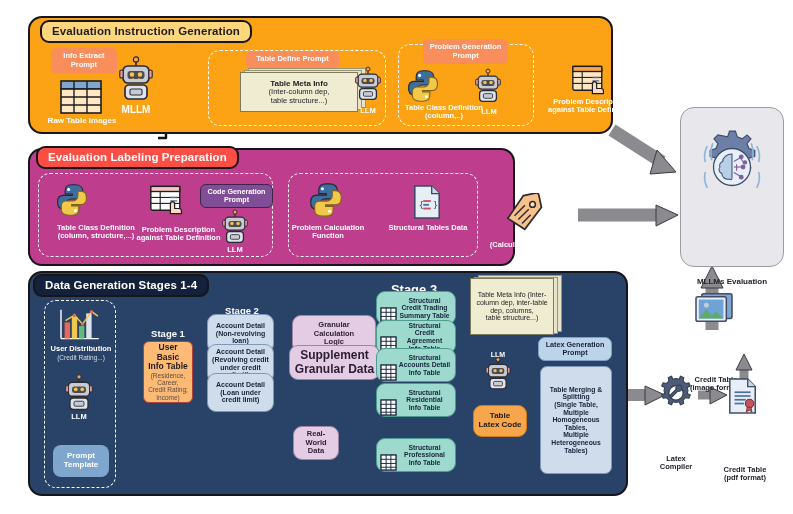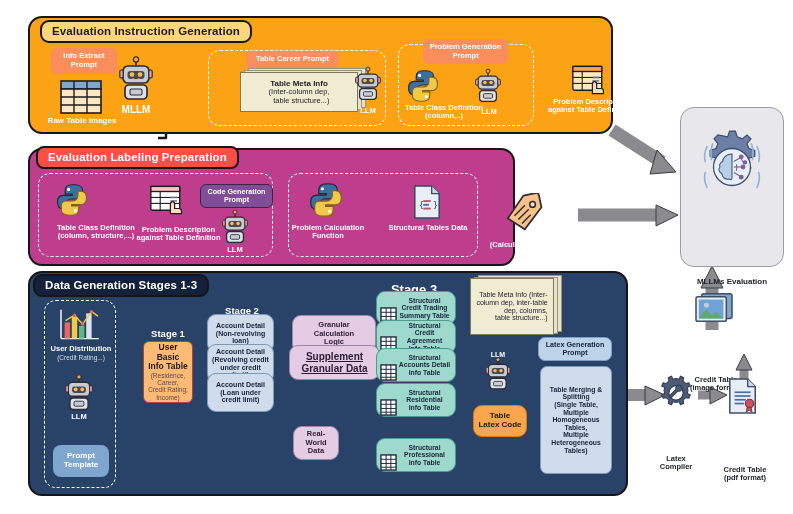--- a/index.html
+++ b/index.html
@@ -60,21 +60,21 @@
   .node-mint { background:#9ED9CE; border:1.4px solid #4e9b90; color:#16233a; }
   .node-orangebox { background:#F7A64B; border:1.8px solid #D47C12; color:#18181c; }
   .node-prompt-tpl { background:#7FA7CE; color:#ffffff; border-radius:8px; }
 
   
   .note { position:absolute; }
   .note-pg { position:absolute; background:#E8E4C9; border:1.4px solid #9a9472; }
   .note-front {
     position:absolute; background:#EFECD2; border:1.4px solid #7e7a5c;
     display:flex; align-items:center; justify-content:center;
-    text-align:right; line-height:1.13; white-space:pre-line;
+    text-align:center; line-height:1.13; white-space:pre-line;
     color:#1d1d22; padding:2px 3px;
   }
 
   
   .eval-card {
     position:absolute; background:#E8E8EC; border:1.6px solid #9b9ba4;
     border-radius:14px;
   }
 
   svg.ov { position:absolute; left:0; top:0; width:793px; height:514px; pointer-events:none; }
@@ -206,21 +206,21 @@
       <circle cx="21" cy="18.5" r="2.3" fill="#F7C04B"></circle>
     <path d="M13.5 22.5 q3.5 2.6 7 0" stroke="#F7C04B" stroke-width="1.2" fill="none"></path>
     <rect x="0.8" y="14" width="3.4" height="8" rx="1.6" fill="#E8A0A0" stroke="#2b2b33" stroke-width="1.2"></rect>
     <rect x="29.8" y="14" width="3.4" height="8" rx="1.6" fill="#E8A0A0" stroke="#2b2b33" stroke-width="1.2"></rect>
     <rect x="6" y="29" width="22" height="14" rx="4" fill="#DDE3EC" stroke="#2b2b33" stroke-width="1.7"></rect>
     <rect x="11" y="33" width="12" height="6" rx="1.5" fill="#C9CBD3" stroke="#2b2b33" stroke-width="1.1"></rect>
   </svg>
 </div>
 <div class="lbl lbl-w" style="left:111px; top:104px; width:50px; font-size:10px;">MLLM</div>
 
-<div class="pill pill-peach" style="left:246px; top:51px; width:93px; height:17px; font-size:7.5px;">Table Career Prompt</div>
+<div class="pill pill-peach" style="left:246px; top:51px; width:93px; height:17px; font-size:7.5px;">Table Define Prompt</div>
 
 <div class="note" style="left:240px; top:72px;">
   <div class="note-pg" style="left:8px; top:-4px; width:118px; height:40px;"></div>
   <div class="note-pg" style="left:4px; top:-2px; width:118px; height:40px;"></div>
 </div>
 <div class="note-front" style="left:240px; top:72px; width:118px; height:40px; flex-direction:column;">
   <span style="font-size:8px; font-weight:bold;">Table Meta Info</span>
   <span style="font-size:7.5px; font-weight:normal;">(Inter-column dep,
 table structure...)</span>
 </div>
@@ -279,21 +279,21 @@
     <line x1="1" y1="14" x2="35" y2="14" stroke="#1d1d22" stroke-width="1.3"></line>
     <line x1="1" y1="21" x2="35" y2="21" stroke="#1d1d22" stroke-width="1.3"></line>
     <path d="M24 14 h8 M24 18 h8" stroke="#5b6b8a" stroke-width="1.6"></path>
     <path d="M24 22 c0-4 5-4 5 0 v5 h5 q3 0 3 3 v3 h-13 z" fill="#FFD9BC" stroke="#1d1d22" stroke-width="1.4"></path>
   </svg>
 </div>
 <div class="lbl lbl-w" style="left:540px; top:98px; width:100px; font-size:7.5px;">Problem Description
 against Table Definition</div>
 
 <div class="panel panel-magenta" style="left:28px; top:148px; width:487px; height:118px;"></div>
-<div class="panel-title title-magenta" style="left:36px; top:146px;border-radius:8px;">Evaluation Labeling Preparation</div>
+<div class="panel-title title-magenta" style="left:36px; top:146px;">Evaluation Labeling Preparation</div>
 
 <div class="dashbox" style="left:38px; top:173px; width:235px; height:84px;"></div>
 <div class="dashbox" style="left:288px; top:173px; width:190px; height:84px;"></div>
 
 <div class="ico" style="left:55px; top:183px;">
   <svg width="34" height="34" viewBox="0 0 40 40">
     <path d="M20 2 C13 2 12 6 12 9 v4 h8.4 v1.6 H9.6 C5.6 14.6 3 17 3 22.5 C3 28 5.4 30.4 9.6 30.4 H13 v-5.2 c0-4 3-6.4 6.6-6.4 h7.6 c3.2 0 5.4-2.2 5.4-5.2 V9 C32.6 5.6 30 2 23.4 2 z" fill="#3C6E9F" stroke="#1d2b3a" stroke-width="1.3"></path>
     <circle cx="16" cy="7.5" r="1.8" fill="#ffffff"></circle>
     <path d="M20 38 c7 0 8-4 8-7 v-4 h-8.4 v-1.6 h10.8 C34.4 25.4 37 23 37 17.5 C37 12 34.6 9.6 30.4 9.6 H27 v5.2 c0 4-3 6.4-6.6 6.4 h-7.6 c-3.2 0-5.4 2.2-5.4 5.2 V31 C7.4 34.4 10 38 16.6 38 z" fill="#F2C84B" stroke="#7d631d" stroke-width="1.3"></path>
     <circle cx="24" cy="32.5" r="1.8" fill="#ffffff"></circle>
@@ -367,21 +367,21 @@
       <line x1="10" y1="24" x2="21" y2="13"></line>
       <line x1="14" y1="28" x2="25" y2="17"></line>
       <line x1="18" y1="32" x2="27" y2="23"></line>
     </g>
   </svg>
 </div>
 <div class="lbl lbl-w" style="left:487px; top:233px; width:76px; font-size:7.5px;">Label
 (Calculation Result)</div>
 
 <div class="panel panel-navy" style="left:28px; top:271px; width:600px; height:225px;"></div>
-<div class="panel-title title-navy" style="left:33px; top:274px;">Data Generation Stages 1-3</div>
+<div class="panel-title title-navy" style="left:33px; top:274px;">Data Generation Stages 1-4</div>
 
 <div class="dashbox dashbox-dark" style="left:44px; top:300px; width:72px; height:188px;"></div>
 
 <div class="ico" style="left:57px; top:308px;">
   <svg width="44" height="36" viewBox="0 0 48 40">
     <line x1="4" y1="2" x2="4" y2="34" stroke="#ffffff" stroke-width="1.6"></line>
     <line x1="4" y1="34" x2="46" y2="34" stroke="#ffffff" stroke-width="1.6"></line>
     <rect x="8" y="16" width="6" height="18" fill="#E8675A"></rect>
     <rect x="16" y="10" width="6" height="24" fill="#F2C84B"></rect>
     <rect x="24" y="20" width="6" height="14" fill="#63B87E"></rect>
@@ -433,21 +433,21 @@
 <div class="node node-lblue" style="left:207px; top:344px; width:67px; height:39px; font-size:7px;">Account Detail
 (Revolving credit
 under credit limit)</div>
 <div class="node node-lblue" style="left:207px; top:373px; width:67px; height:39px; font-size:7px;">Account Detail
 (Loan under
 credit limit)</div>
 
 <div class="node node-lilac" style="left:292px; top:315px; width:84px; height:38px; font-size:7.5px;">Granular
 Calculation
 Logic</div>
-<div class="node node-lilac" style="left:289px; top:345px; width:91px; height:35px; font-size:10px;text-decoration:underline;">Supplement
+<div class="node node-lilac" style="left:289px; top:345px; width:91px; height:35px; font-size:12px;">Supplement
 Granular Data</div>
 <div class="node node-lilac" style="left:293px; top:426px; width:46px; height:34px; font-size:7.5px;">Real-World
 Data</div>
 
 <div class="node node-mint" style="left:376px; top:291px; width:80px; height:34px;">
   <span style="flex:0 0 17px;">
     <svg width="17" height="17" viewBox="0 0 18 18">
         <rect x="1" y="1" width="16" height="16" fill="#fff" stroke="#16233a" stroke-width="1.4"></rect>
         <line x1="1" y1="5.6" x2="17" y2="5.6" stroke="#16233a" stroke-width="1"></line>
         <line x1="1" y1="10" x2="17" y2="10" stroke="#16233a" stroke-width="1"></line>

